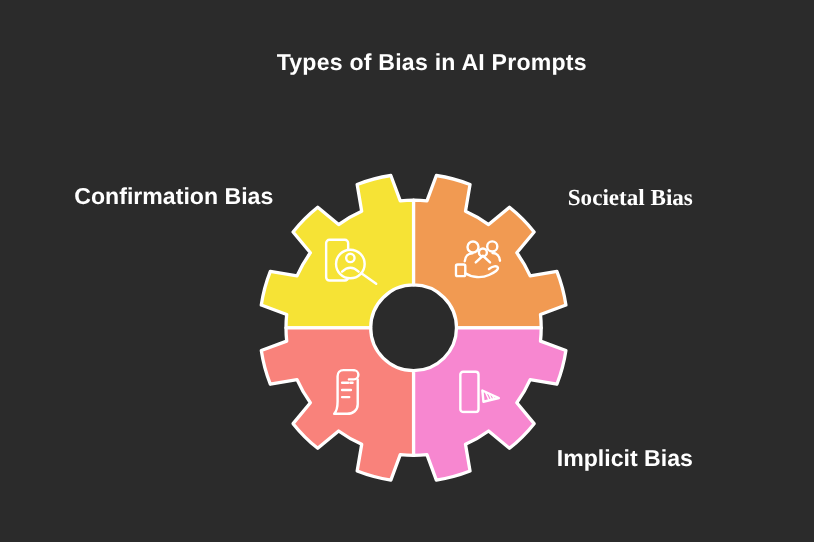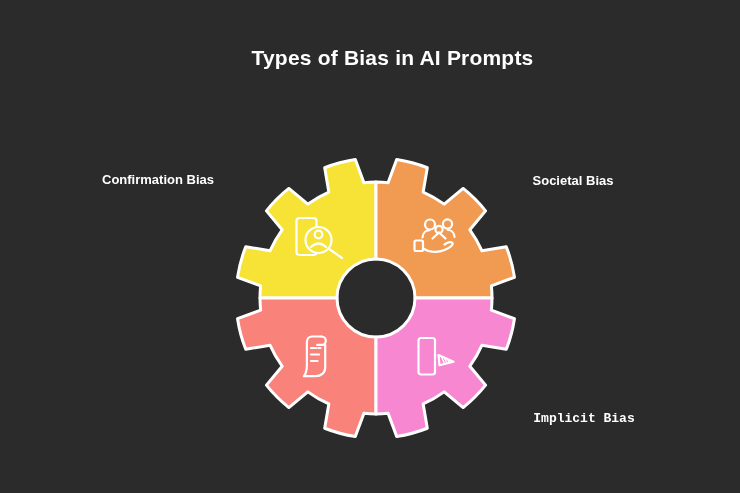--- a/index.html
+++ b/index.html
@@ -9,26 +9,26 @@
     font-family:"Liberation Sans", sans-serif;
     padding-left:45px;
   }
   .title {
     position:absolute; left:0; right:0; top:46px;
     text-align:center; color:#ffffff;
     font-size:21px; font-weight:700; letter-spacing:0.2px;
   }
   .seg-label {
     position:absolute; transform:translate(-50%,-50%);
-    color:#ffffff; font-size:13px; font-weight:700; white-space:nowrap;
+    color:#ffffff; font-size:21px; font-weight:700; white-space:nowrap;
   }
   .lbl-tl { left:158px; top:179px; }
-  .lbl-tr { left:573px; top:180px; }
+  .lbl-tr { left:573px; top:180px;font-family:Liberation Serif, serif; }
   .lbl-bl { left:163px; top:419px; }
-  .lbl-br { left:584px; top:418px;font-family:Liberation Mono, monospace; }
+  .lbl-br { left:568px; top:418px; }
   #gear-svg { position:absolute; left:226px; top:148px; width:300px; height:300px; }
   .icon {
     position:absolute; fill:none; stroke:#ffffff;
     stroke-width:2.2; stroke-linecap:round; stroke-linejoin:round;
   }
   .icon .thin { stroke-width:1.4; }
   .icon-confirmation { left:294px; top:214px; width:54px; height:48px; }
   .icon-societal     { left:413px; top:216px; width:46px; height:40px; }
   .icon-algorithmic  { left:302px; top:334px; width:28px; height:46px; }
   .icon-implicit     { left:416px; top:336px; width:40px; height:40px; }

